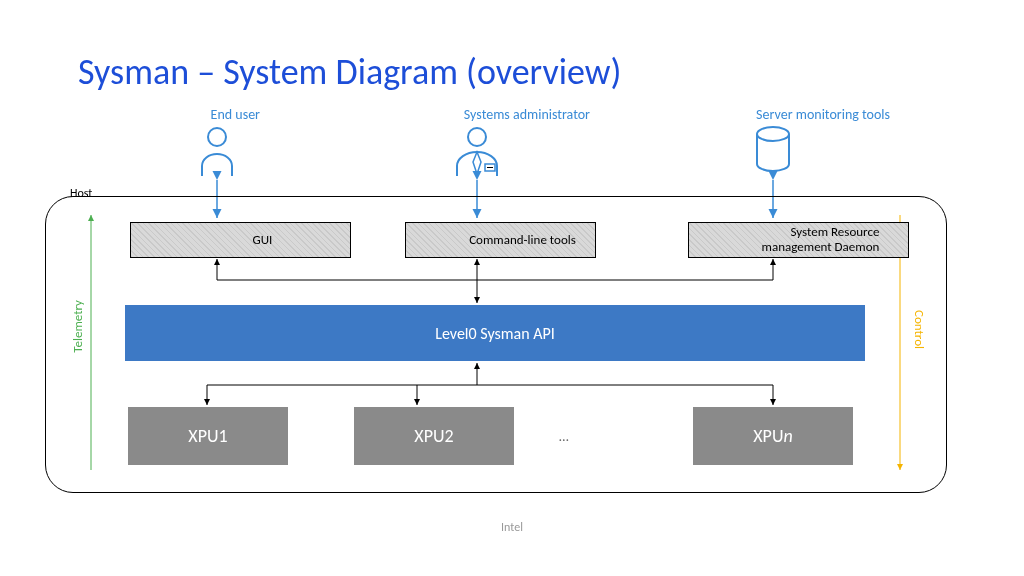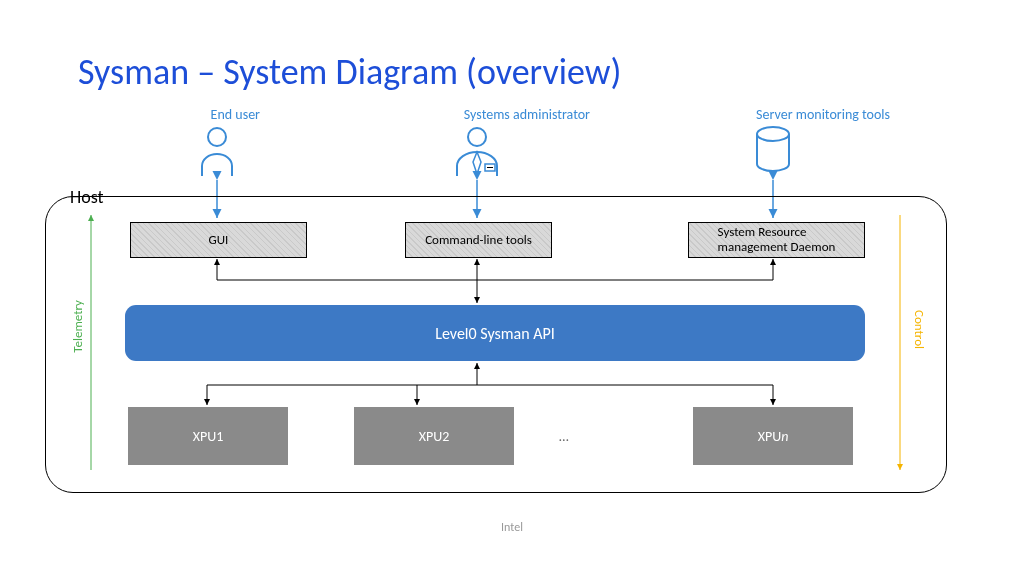--- a/index.html
+++ b/index.html
@@ -22,21 +22,21 @@
   .actor-label {
     position: absolute;
     color: #3a8bd6;
     font-size: 14px;
     text-align: right;
   }
   .host-label {
     position: absolute;
     left: 70px;
     top: 186px;
-    font-size: 18px;
+    font-size: 12px;
     color: #000;
   }
   .host-box {
     position: absolute;
     left: 45px;
     top: 196px;
     width: 900px;
     height: 295px;
     border: 1px solid #000;
     border-radius: 28px;
@@ -48,44 +48,44 @@
       repeating-linear-gradient(
         45deg,
         #c9c9c9 0px, #c9c9c9 1px,
         #d9d9d9 1px, #d9d9d9 4px
       );
     font-size: 13px;
     color: #000;
     display: flex;
     align-items: center;
     justify-content: center;
-    text-align: left;
+    text-align: right;
     line-height: 1.15;
+    padding-left: 44px;
   }
   .api-box {
     position: absolute;
     left: 125px;
     top: 305px;
     width: 740px;
     height: 56px;
     background: #3d79c5;
     color: #fff;
     font-size: 16px;
     display: flex;
     align-items: center;
     justify-content: center;
-    border-radius: 11px;
   }
   .xpu-box {
     position: absolute;
     width: 160px;
     height: 58px;
     background: #8a8a8a;
     color: #fff;
-    font-size: 14px;
+    font-size: 18px;
     display: flex;
     align-items: center;
     justify-content: center;
   }
   .xpu-box .n { font-style: italic; }
   .ellipsis {
     position: absolute;
     left: 559px;
     top: 428px;
     font-size: 14px;

